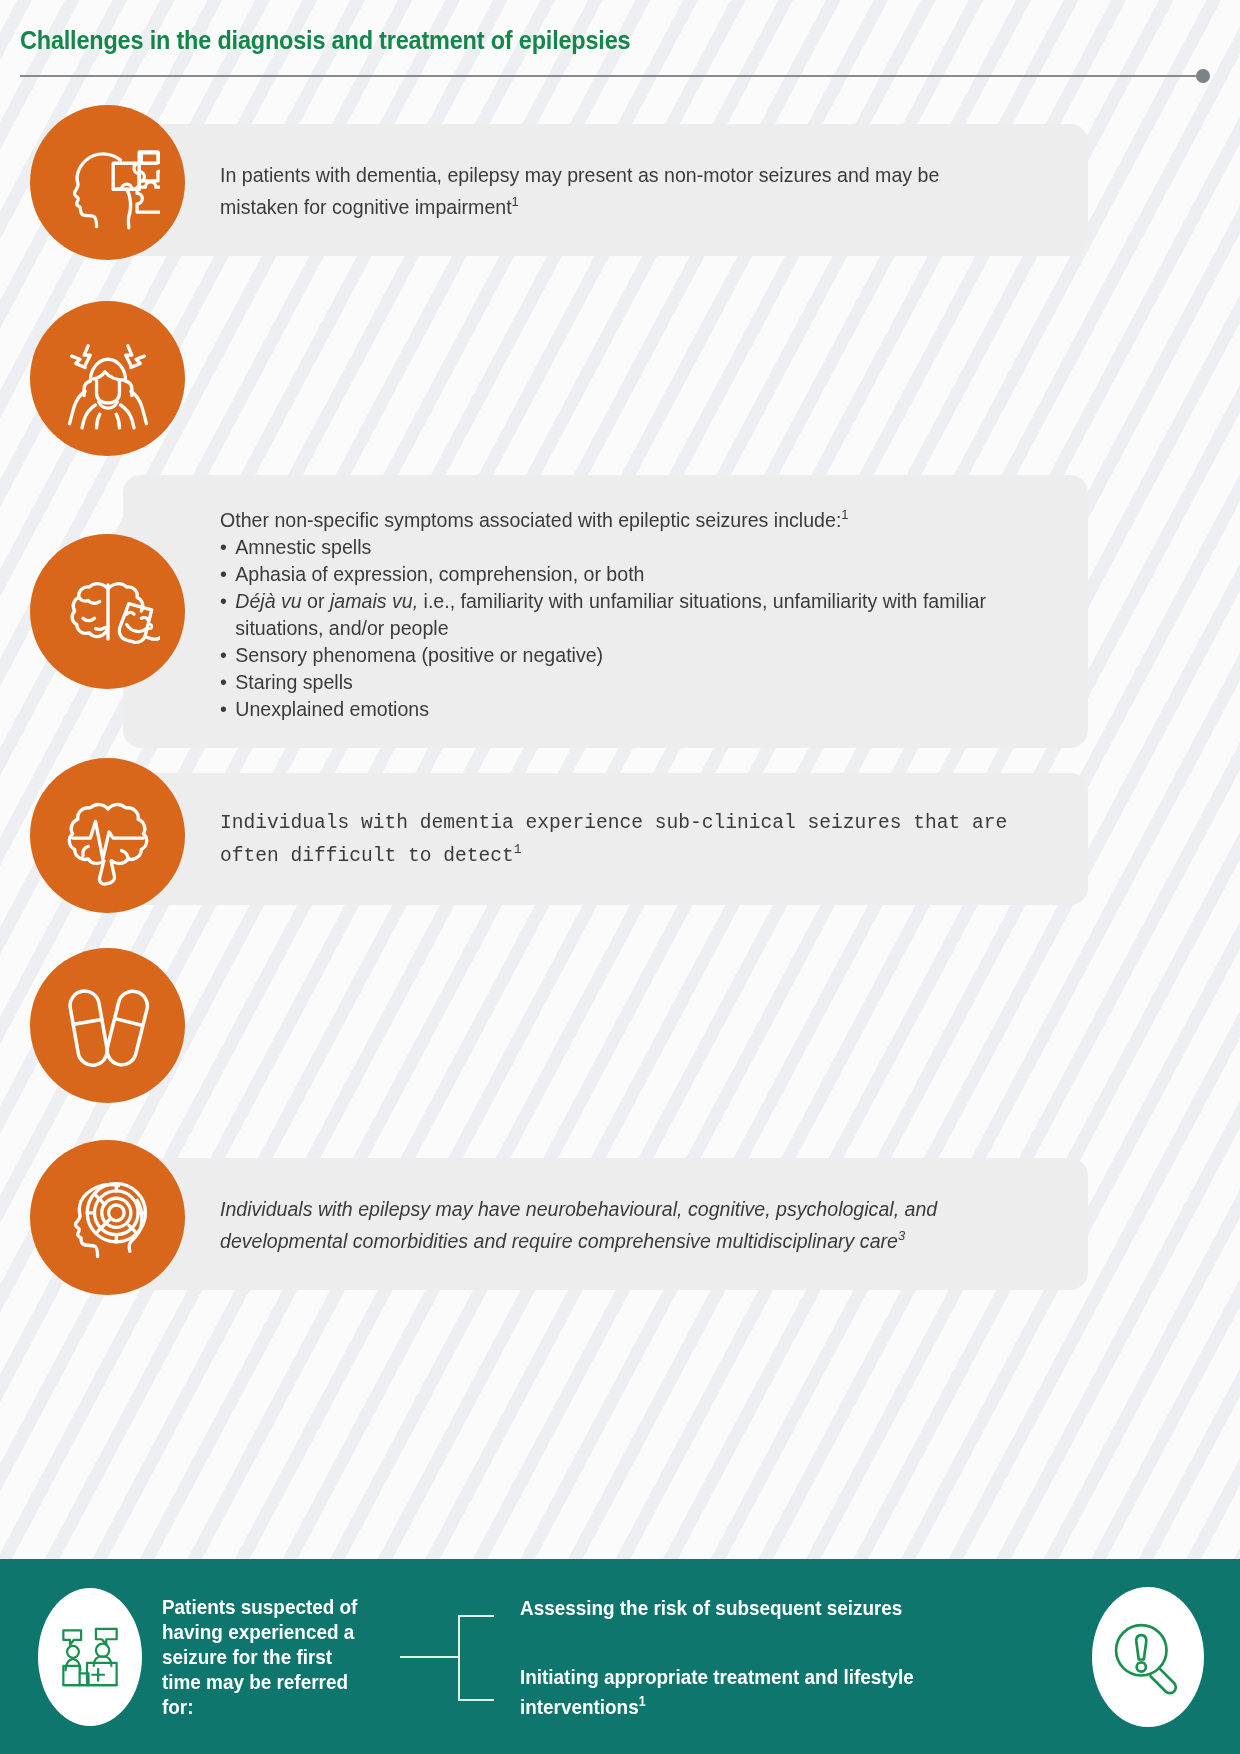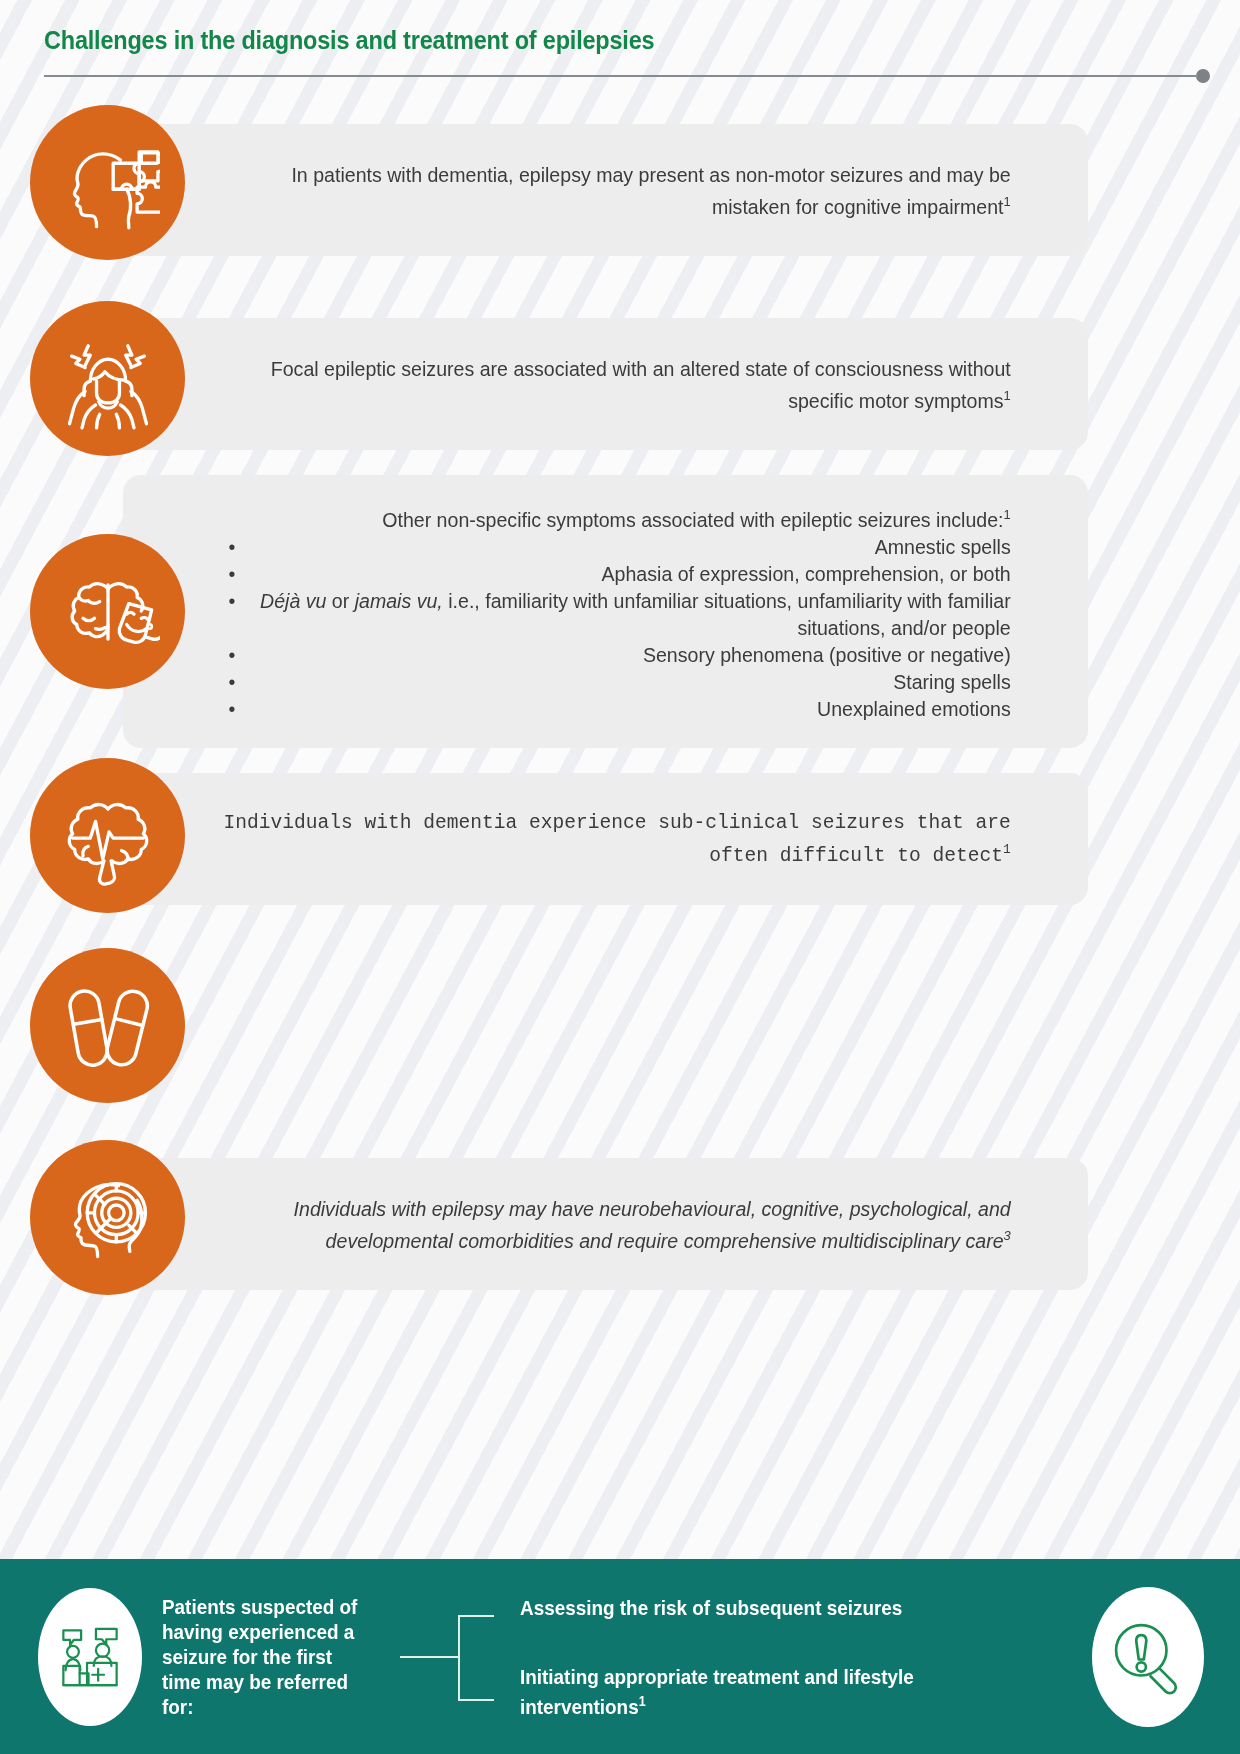--- a/index.html
+++ b/index.html
@@ -19,21 +19,21 @@
         -62deg,
         rgba(226,228,232,0.55) 0px,
         rgba(226,228,232,0.55) 13px,
         rgba(252,252,253,0.0) 13px,
         rgba(252,252,253,0.0) 42px);
     z-index:0;
   }
   .page { position:relative; z-index:2; width:1240px; height:1754px; }
 
   
-  .header { padding:26px 30px 0 44px; }
+  .header { padding:26px 30px 0 20px; }
   .title {
     color:#13864a;
     font-size:25.5px;
     font-weight:bold;
     letter-spacing:-0.2px;
     transform:scaleX(0.92);
     transform-origin:left center;
     white-space:nowrap;
   }
   .rule-wrap {
@@ -45,21 +45,21 @@
     position:absolute; left:0; right:14px; top:6px;
     height:2px; background:#868b8f;
   }
   .rule-dot {
     position:absolute; right:0; top:0;
     width:14px; height:14px; border-radius:50%;
     background:#7d8287;
   }
 
   
-  .rows { position:relative; margin-top:8px;text-align:right; }
+  .rows { position:relative; margin-top:8px; }
   .row {
     position:relative;
     display:flex;
     align-items:center;
     min-height:150px;
   }
   .icon-circle {
     position:absolute;
     left:30px;
     width:155px; height:155px;
@@ -230,23 +230,20 @@
           <path d="M38 75 c-5 3 -9 8 -11 14 l-2 8"></path>
           <path d="M62 75 c5 3 9 8 11 14 l2 8"></path>
           <path d="M42 84 c-2 4 -3 8 -3 13"></path>
           <path d="M58 84 c2 4 3 8 3 13"></path>
           <path d="M31 18 l-4 9 h6 l-5 10"></path>
           <path d="M69 18 l4 9 h-6 l5 10"></path>
           <path d="M15 28 l8 3 l-4 4 l9 4"></path>
           <path d="M85 28 l-8 3 l4 4 l-9 4"></path>
         </svg>
       </div>
-      <div class="bubble">
-        <p>Focal epileptic seizures are associated with an altered state of consciousness without specific motor symptoms<sup>1</sup></p>
-      </div>
     </div>
 
     <div class="row r3">
       <div class="icon-circle" style="top:55px;">
         <svg viewBox="0 0 100 100" fill="none" stroke="#ffffff" stroke-width="3.2" stroke-linejoin="round" stroke-linecap="round">
           <path d="M50 24 v52"></path>
           <path d="M50 28 c-4 -6 -13 -7 -18 -2 c-6 -1 -11 4 -10 10 c-5 2 -7 8 -4 13 c-4 4 -3 11 2 13 c0 6 6 10 12 8 c3 4 9 5 13 2 c3 -2 5 -5 5 -9"></path>
           <path d="M50 28 c4 -6 13 -7 18 -2 c6 -1 11 4 10 10 c5 2 7 8 4 13"></path>
           <path d="M32 40 c3 2 7 2 10 0"></path>
           <path d="M26 56 c3 3 8 3 11 0"></path>

